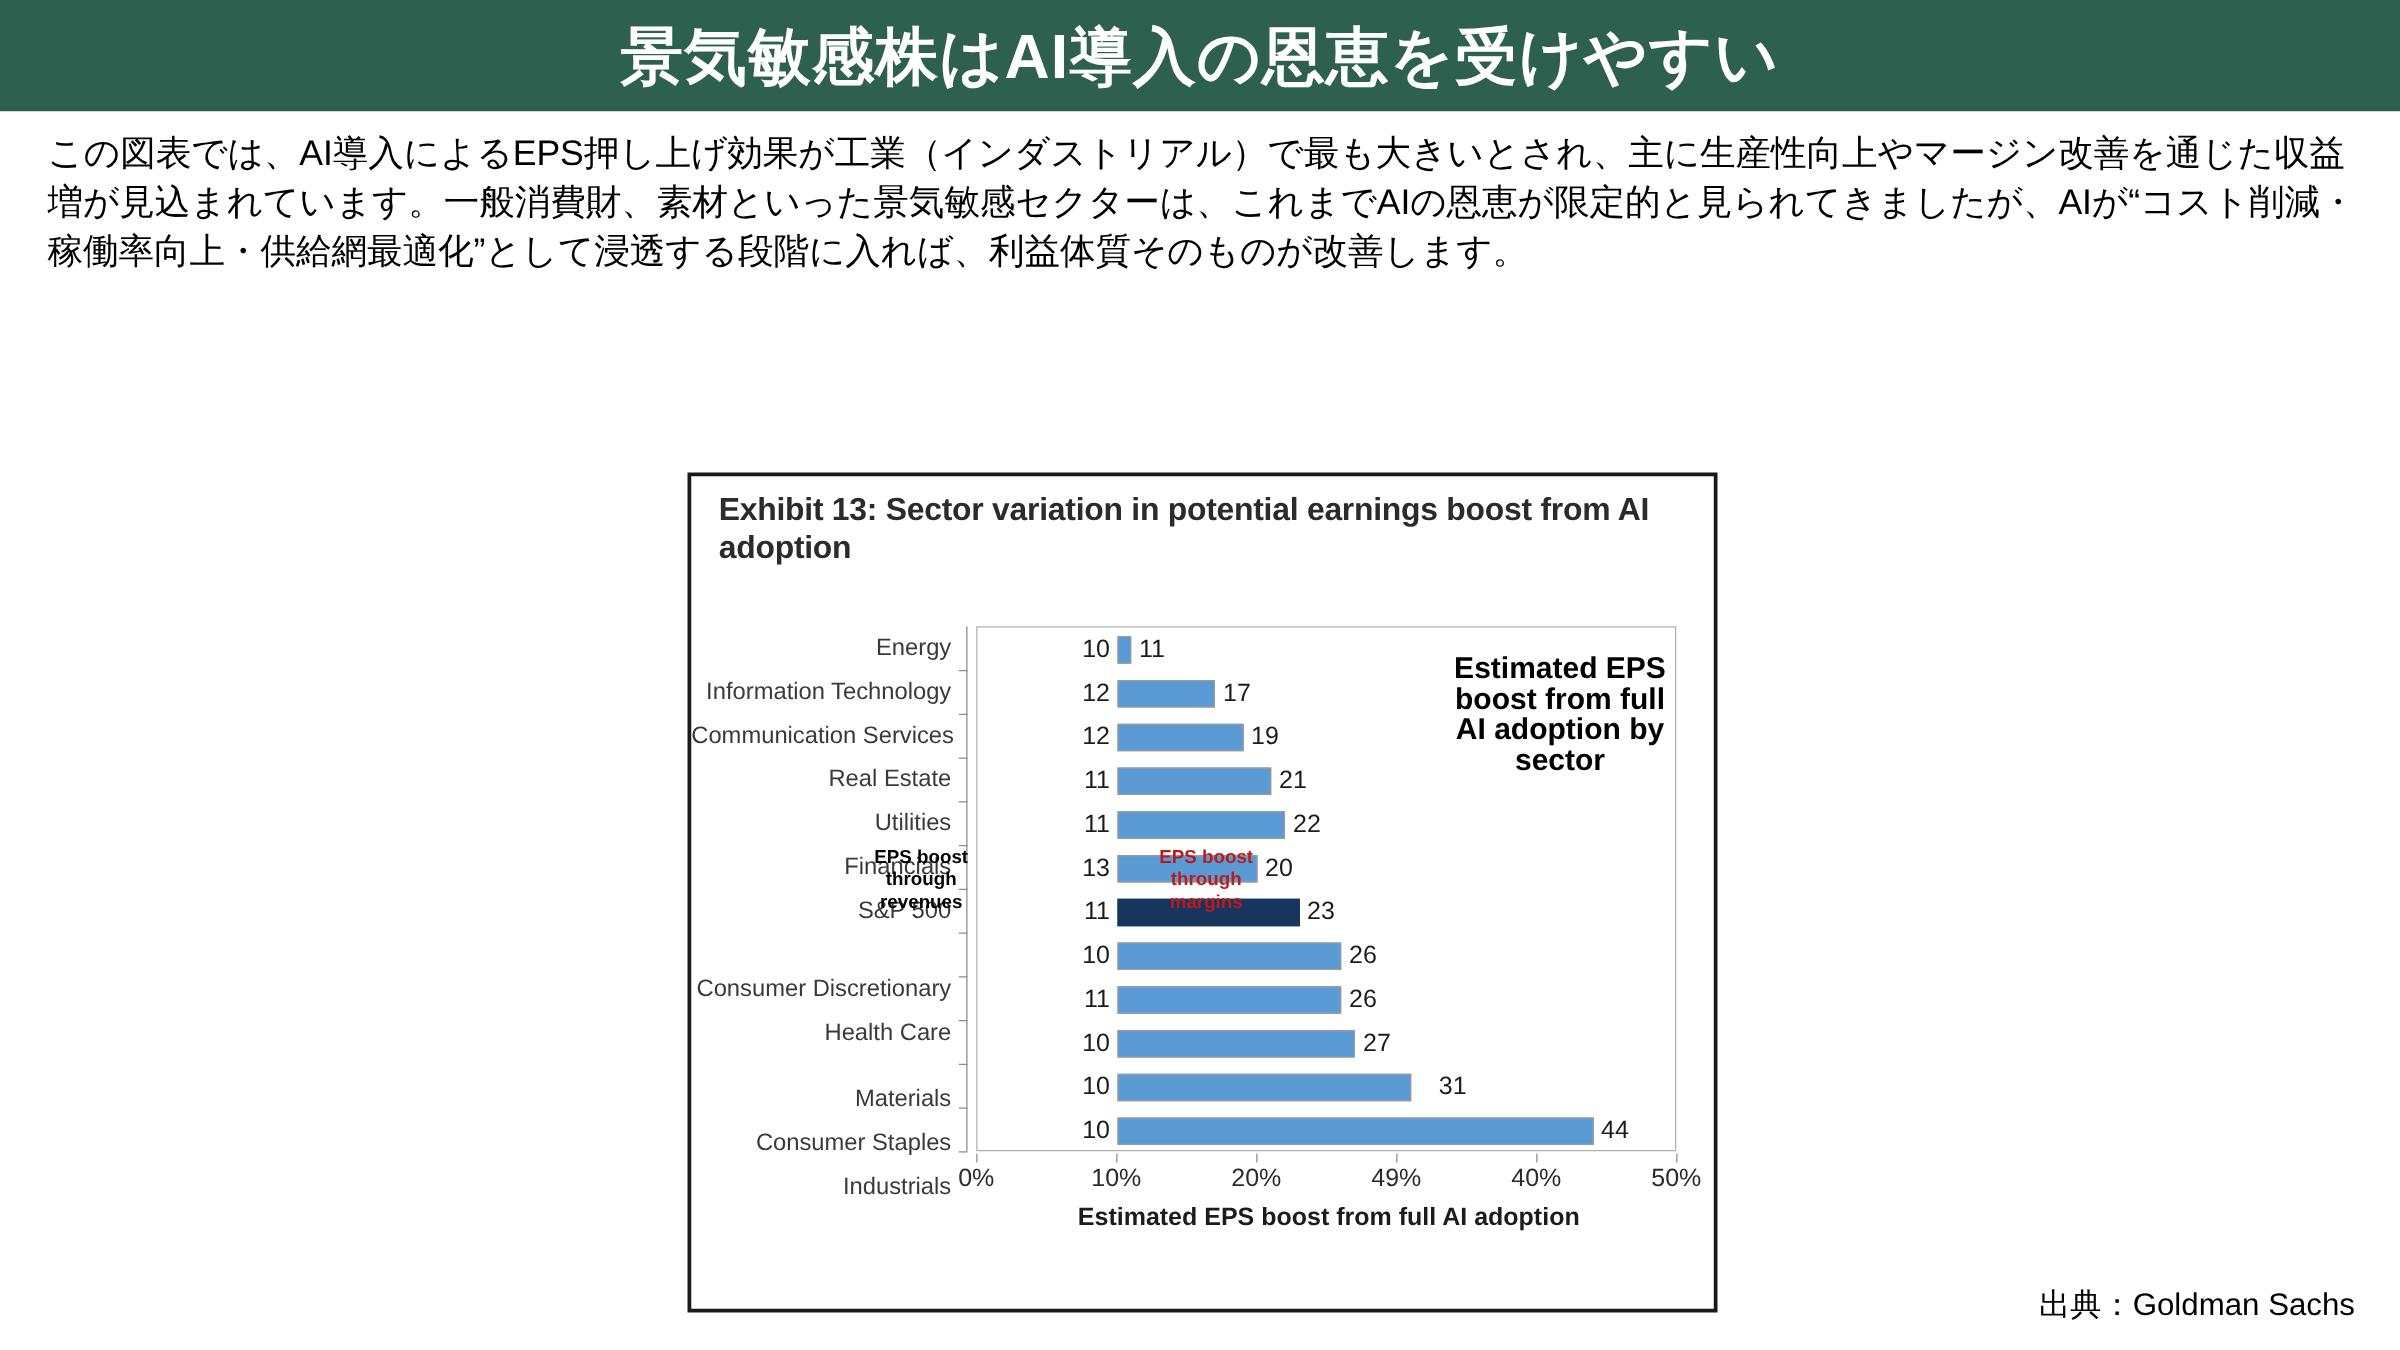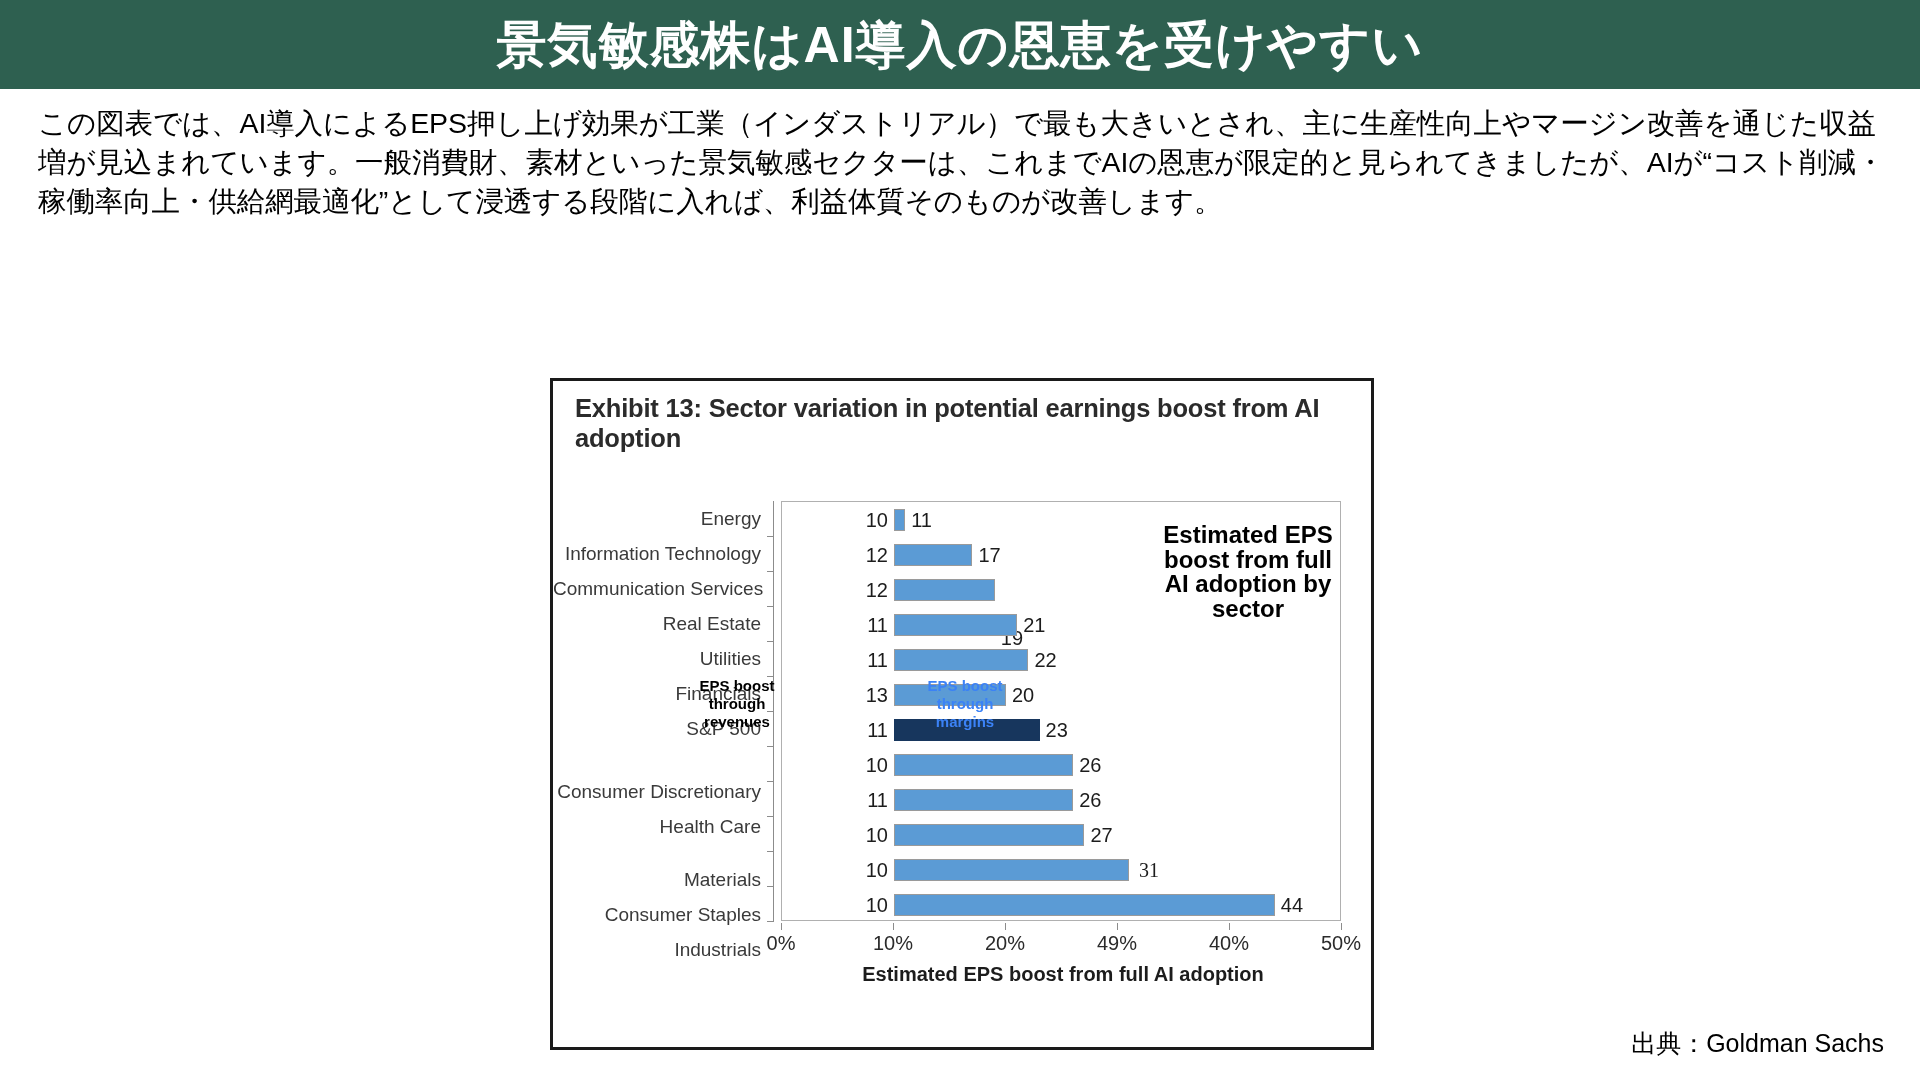--- a/index.html
+++ b/index.html
@@ -127,21 +127,21 @@
     color: #000; line-height: 24.5px;
   }
   .ann-rev {
     position: absolute; left: 132px; top: 196px; width: 104px;
     text-align: center; font-size: 15px; font-weight: bold;
     color: #000; line-height: 18px;
   }
   .ann-marg {
     position: absolute; left: 360px; top: 196px; width: 104px;
     text-align: center; font-size: 15px; font-weight: bold;
-    color: #3b82f6; line-height: 18px;
+    color: #b91c1c; line-height: 18px;
   }
 
   
   .source {
     position: absolute; right: 36px; top: 1027px;
     font-size: 25px; color: #000; white-space: nowrap;
   }
 </style>
 </head>
 <body>
@@ -182,21 +182,21 @@
             <div class="val-right" style="left: 129.2px;">11</div>
           </div>
           <div class="bar-row" style="height: 35px;">
             <div class="bar" style="left: 112px; width: 78.4px;"></div>
             <div class="val-left" style="left: 62px; width: 44px;">12</div>
             <div class="val-right" style="left: 196.4px;">17</div>
           </div>
           <div class="bar-row" style="height: 35px;">
             <div class="bar" style="left: 112px; width: 100.8px;"></div>
             <div class="val-left" style="left: 62px; width: 44px;">12</div>
-            <div class="val-right" style="left: 218.8px; margin-top: 48px;">19</div>
+            <div class="val-right" style="left: 218.8px;">19</div>
           </div>
           <div class="bar-row" style="height: 35px;">
             <div class="bar" style="left: 112px; width: 123.2px;"></div>
             <div class="val-left" style="left: 62px; width: 44px;">11</div>
             <div class="val-right" style="left: 241.2px;">21</div>
           </div>
           <div class="bar-row" style="height: 35px;">
             <div class="bar" style="left: 112px; width: 134.4px;"></div>
             <div class="val-left" style="left: 62px; width: 44px;">11</div>
             <div class="val-right" style="left: 252.4px;">22</div>
@@ -222,21 +222,21 @@
             <div class="val-right" style="left: 297.2px;">26</div>
           </div>
           <div class="bar-row" style="height: 35px;">
             <div class="bar" style="left: 112px; width: 190.4px;"></div>
             <div class="val-left" style="left: 62px; width: 44px;">10</div>
             <div class="val-right" style="left: 308.4px;">27</div>
           </div>
           <div class="bar-row" style="height: 35px;">
             <div class="bar" style="left: 112px; width: 235.2px;"></div>
             <div class="val-left" style="left: 62px; width: 44px;">10</div>
-            <div class="val-right" style="left: 357px; font-family: Liberation Serif, serif;">31</div>
+            <div class="val-right" style="left: 369px;">31</div>
           </div>
           <div class="bar-row" style="height: 35px;">
             <div class="bar" style="left: 112px; width: 380.8px;"></div>
             <div class="val-left" style="left: 62px; width: 44px;">10</div>
             <div class="val-right" style="left: 498.8px;">44</div>
           </div>
         </div>
       <div class="x-axis-labels">
           <div class="x-tick-mark" style="left: 0px;"></div>
           <div class="x-tick-label" style="left: 0px;">0%</div>

